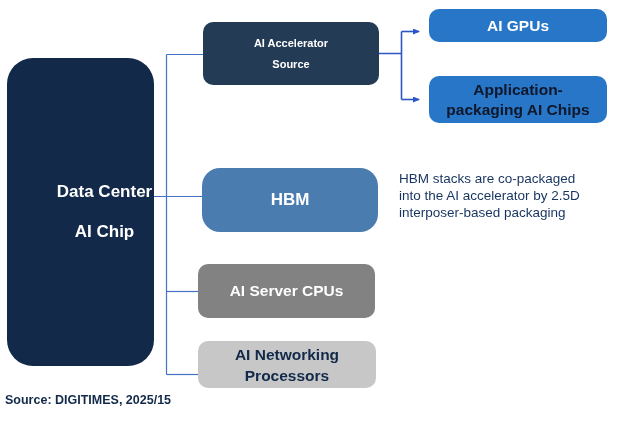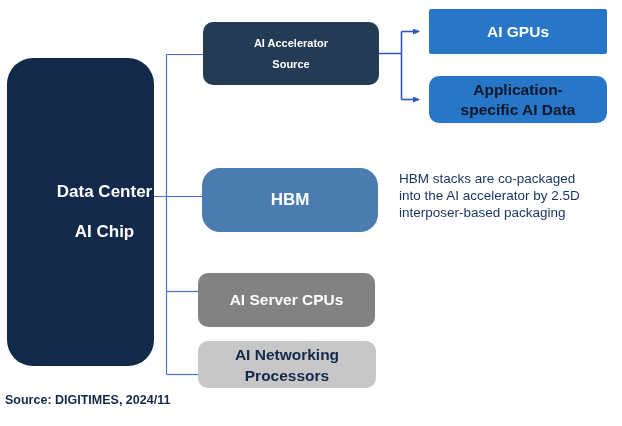--- a/index.html
+++ b/index.html
@@ -48,23 +48,23 @@
     width: 176px; height: 63px;
     background: var(--slate-navy, #243B55);
     border-radius: 10px;
     color: #ffffff;
     font-size: 11px;
   }
   .accelerator-node .line { line-height: 21px; }
 
   .gpus-node {
     left: 429px; top: 9px;
-    width: 178px; height: 45px;
+    width: 178px; height: 33px;
     background: var(--bright-blue, #2776C7);
-    border-radius: 2px;
+    border-radius: 10px;
     color: #ffffff;
     font-size: 15.5px;
   }
 
   .asic-node {
     left: 429px; top: 76px;
     width: 178px; height: 47px;
     background: var(--bright-blue, #2776C7);
     border-radius: 10px;
     color: #0f172a;
@@ -81,21 +81,20 @@
     font-size: 17px;
   }
 
   .server-node {
     left: 198px; top: 264px;
     width: 177px; height: 54px;
     background: var(--mid-gray, #828282);
     border-radius: 10px;
     color: #ffffff;
     font-size: 15.5px;
-    margin-top: 9px;
   }
 
   .networking-node {
     left: 198px; top: 341px;
     width: 178px; height: 47px;
     background: var(--light-gray, #C7C7C7);
     border-radius: 10px;
     color: var(--main-navy, #12294A);
     font-size: 15.5px;
   }
@@ -165,24 +164,24 @@
     <span class="line">AI Networking</span>
     <span class="line">Processors</span>
   </div>
 
   <div class="node gpus-node">
     <span class="line">AI GPUs</span>
   </div>
 
   <div class="node asic-node">
     <span class="line">Application-</span>
-    <span class="line">specific AI Data</span>
+    <span class="line">packaging AI Chips</span>
   </div>
 
   <div class="annotation">
     <div class="line">HBM stacks are co-packaged</div>
     <div class="line">into the AI accelerator by 2.5D</div>
     <div class="line">interposer-based packaging</div>
   </div>
 
-  <div class="source-note">Source: DIGITIMES, 2024/11</div>
+  <div class="source-note">Source: DIGITIMES, 2025/15</div>
 
 </div>
 
 </body></html>

